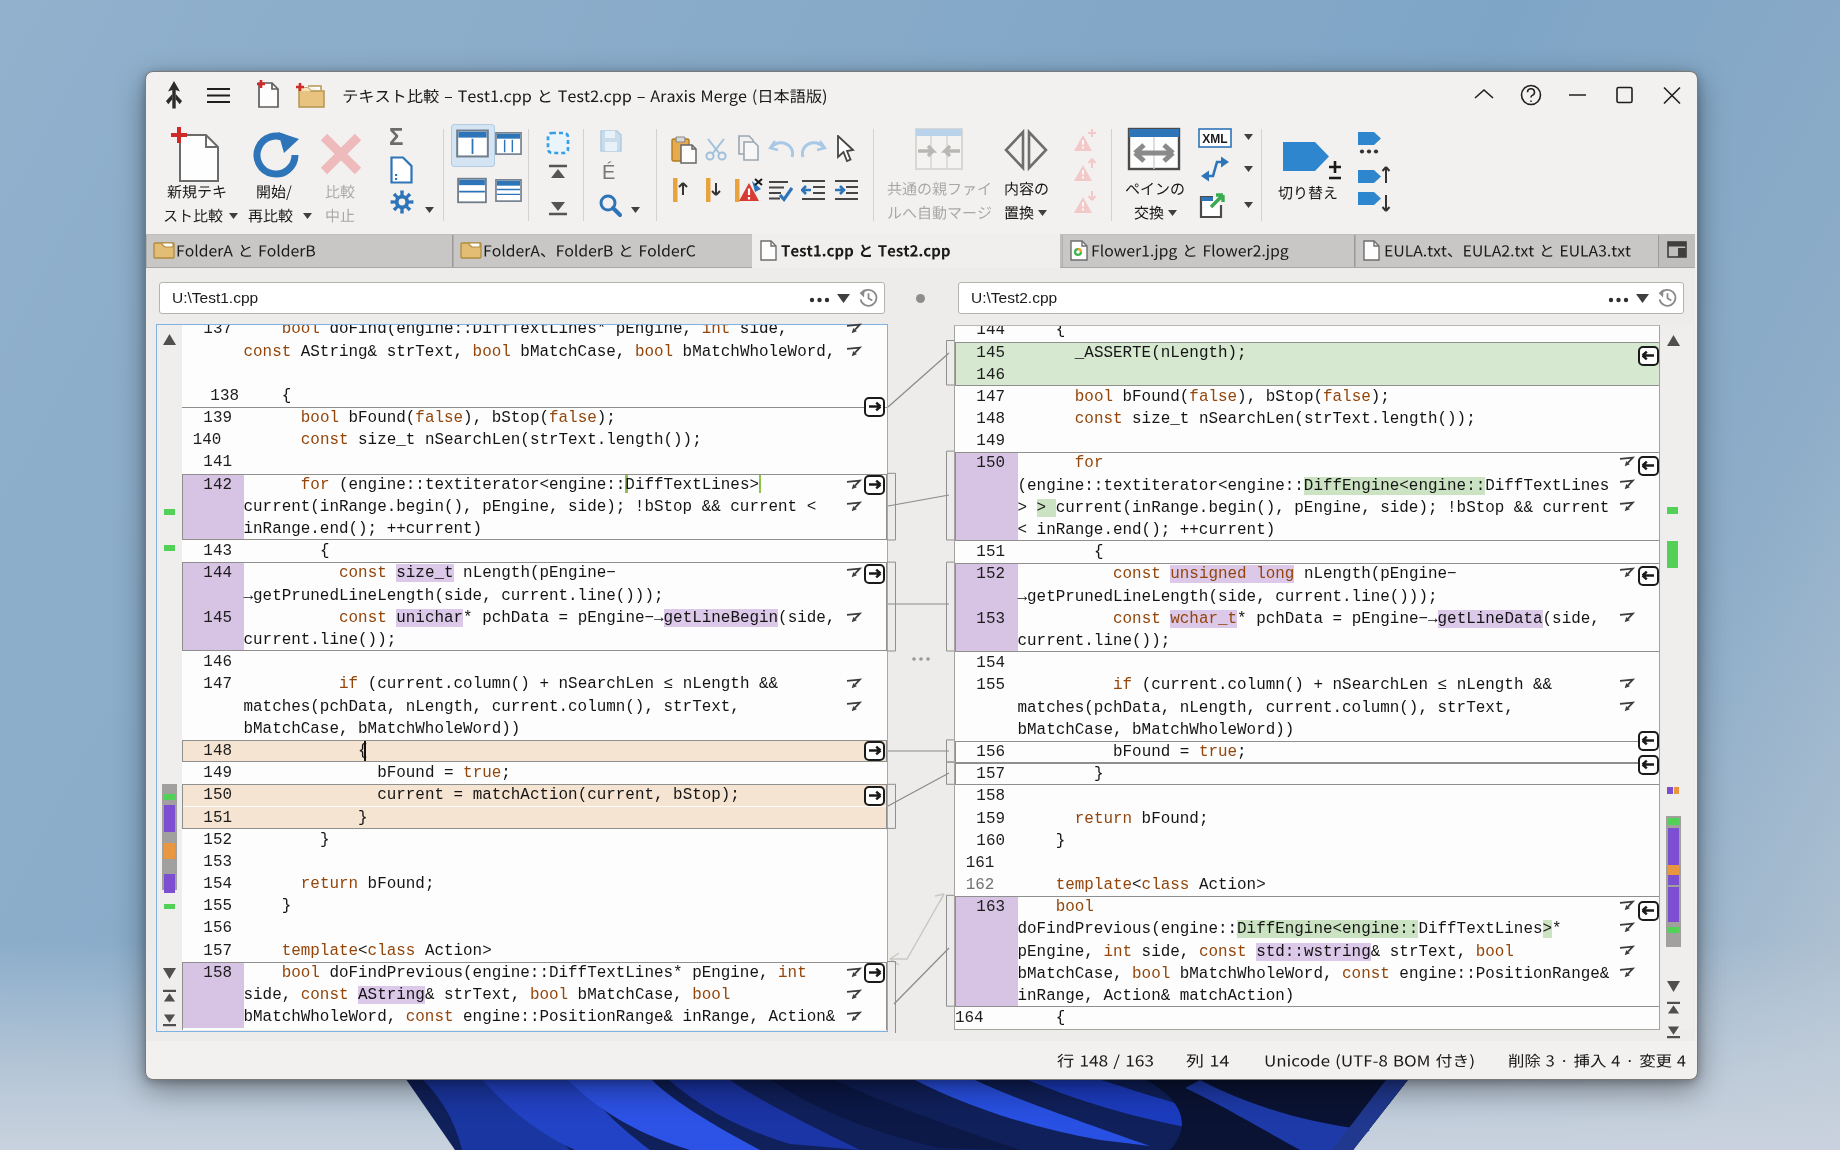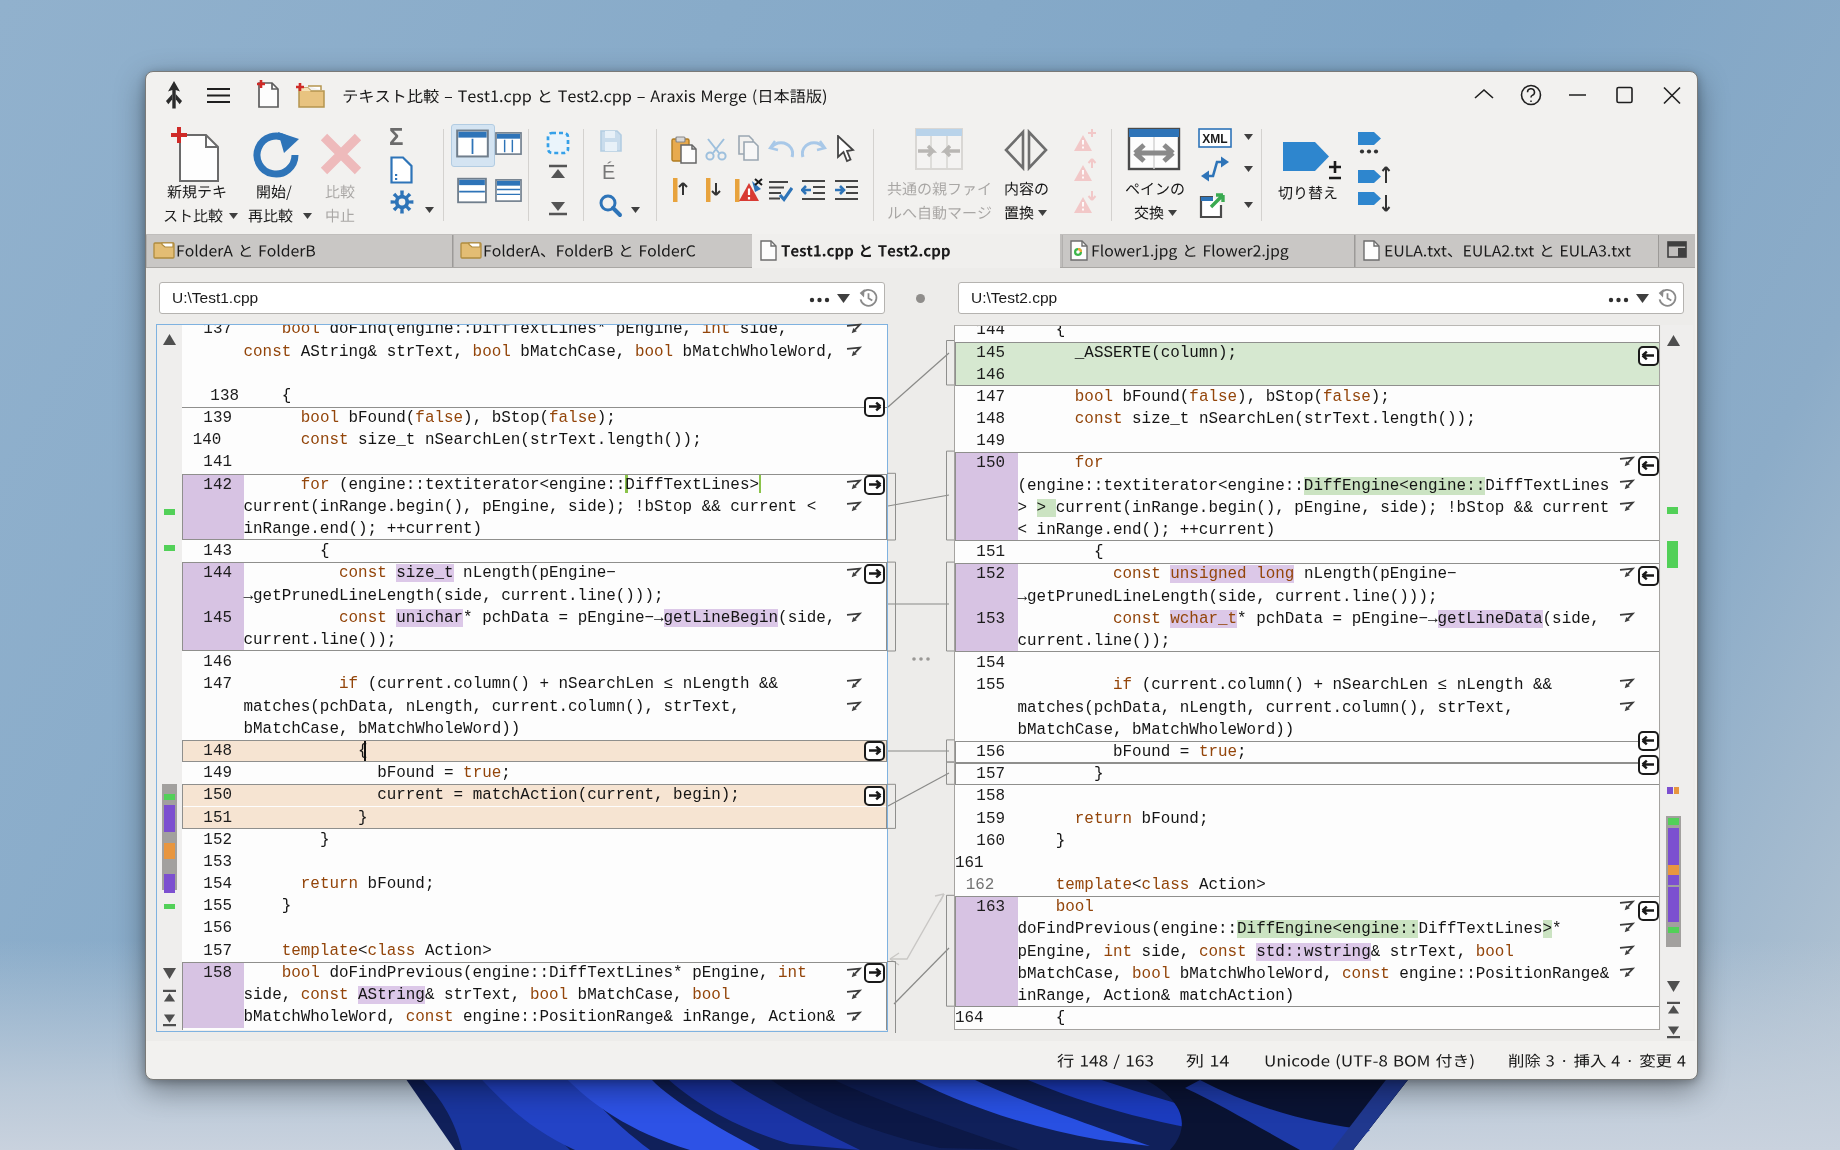--- a/index.html
+++ b/index.html
@@ -452,21 +452,21 @@
       <div style="position:absolute;left:157.0px;top:348.3px;height:22.2px;font:15.92px 'Liberation Mono';line-height:22.2px;color:#141414;white-space:pre"><span style="color:#93450a">if</span> (current.column() + nSearchLen ≤ nLength &amp;&amp;</div>
       <div style="position:absolute;left:61.5px;top:370.5px;height:22.2px;font:15.92px 'Liberation Mono';line-height:22.2px;color:#141414;white-space:pre">matches(pchData, nLength, current.column(), strText,</div>
       <div style="position:absolute;left:61.5px;top:392.7px;height:22.2px;font:15.92px 'Liberation Mono';line-height:22.2px;color:#141414;white-space:pre">bMatchCase, bMatchWholeWord))</div>
       <div style="position:absolute;left:0px;top:414.9px;width:705px;height:22.2px;background:#f6e4d2"></div>
       <div style="position:absolute;left:0px;top:414.9px;width:50px;height:22.2px;font:15.92px 'Liberation Mono';line-height:22.2px;color:#1c1c1c;text-align:right">148</div>
       <div style="position:absolute;left:176.1px;top:414.9px;height:22.2px;font:15.92px 'Liberation Mono';line-height:22.2px;color:#141414;white-space:pre">{</div>
       <div style="position:absolute;left:0px;top:437.1px;width:50px;height:22.2px;font:15.92px 'Liberation Mono';line-height:22.2px;color:#1c1c1c;text-align:right">149</div>
       <div style="position:absolute;left:195.2px;top:437.1px;height:22.2px;font:15.92px 'Liberation Mono';line-height:22.2px;color:#141414;white-space:pre">bFound = <span style="color:#93450a">true</span>;</div>
       <div style="position:absolute;left:0px;top:459.3px;width:705px;height:22.2px;background:#f6e4d2"></div>
       <div style="position:absolute;left:0px;top:459.3px;width:50px;height:22.2px;font:15.92px 'Liberation Mono';line-height:22.2px;color:#1c1c1c;text-align:right">150</div>
-      <div style="position:absolute;left:195.2px;top:459.3px;height:22.2px;font:15.92px 'Liberation Mono';line-height:22.2px;color:#141414;white-space:pre">current = matchAction(current, begin);</div>
+      <div style="position:absolute;left:195.2px;top:459.3px;height:22.2px;font:15.92px 'Liberation Mono';line-height:22.2px;color:#141414;white-space:pre">current = matchAction(current, bStop);</div>
       <div style="position:absolute;left:0px;top:481.5px;width:705px;height:22.2px;background:#f6e4d2"></div>
       <div style="position:absolute;left:0px;top:481.5px;width:50px;height:22.2px;font:15.92px 'Liberation Mono';line-height:22.2px;color:#1c1c1c;text-align:right">151</div>
       <div style="position:absolute;left:176.1px;top:481.5px;height:22.2px;font:15.92px 'Liberation Mono';line-height:22.2px;color:#141414;white-space:pre">}</div>
       <div style="position:absolute;left:0px;top:503.7px;width:50px;height:22.2px;font:15.92px 'Liberation Mono';line-height:22.2px;color:#1c1c1c;text-align:right">152</div>
       <div style="position:absolute;left:137.9px;top:503.7px;height:22.2px;font:15.92px 'Liberation Mono';line-height:22.2px;color:#141414;white-space:pre">}</div>
       <div style="position:absolute;left:0px;top:525.9px;width:50px;height:22.2px;font:15.92px 'Liberation Mono';line-height:22.2px;color:#1c1c1c;text-align:right">153</div>
       <div style="position:absolute;left:0px;top:548.0px;width:50px;height:22.2px;font:15.92px 'Liberation Mono';line-height:22.2px;color:#1c1c1c;text-align:right">154</div>
       <div style="position:absolute;left:118.8px;top:548.0px;height:22.2px;font:15.92px 'Liberation Mono';line-height:22.2px;color:#141414;white-space:pre"><span style="color:#93450a">return</span> bFound;</div>
       <div style="position:absolute;left:0px;top:570.2px;width:50px;height:22.2px;font:15.92px 'Liberation Mono';line-height:22.2px;color:#1c1c1c;text-align:right">155</div>
       <div style="position:absolute;left:99.7px;top:570.2px;height:22.2px;font:15.92px 'Liberation Mono';line-height:22.2px;color:#141414;white-space:pre">}</div>
@@ -486,21 +486,21 @@
       <div style="position:absolute;left:0px;top:414.9px;width:705px;height:22.2px;border:1px solid #8f8f8d;box-sizing:border-box"></div>
       <div style="position:absolute;left:0px;top:459.3px;width:705px;height:44.4px;border:1px solid #8f8f8d;box-sizing:border-box"></div>
       <div style="position:absolute;left:0px;top:636.8px;width:705px;height:70.2px;border:1px solid #8f8f8d;border-bottom:none;box-sizing:border-box"></div>
       <div style="position:absolute;left:182px;top:415.9px;width:2px;height:20px;background:#111"></div>
     </div>
     <div style="position:absolute;left:808px;top:253px;width:706px;height:705px;background:#fdfdfd;border:1px solid #a5a3a0;border-top-color:#b9b7b4;box-sizing:border-box;overflow:hidden" id="rpane">
       <div style="position:absolute;left:0px;top:-6.7px;width:50px;height:22.2px;font:15.92px 'Liberation Mono';line-height:22.2px;color:#1c1c1c;text-align:right">144</div>
       <div style="position:absolute;left:100.7px;top:-6.7px;height:22.2px;font:15.92px 'Liberation Mono';line-height:22.2px;color:#141414;white-space:pre">{</div>
       <div style="position:absolute;left:0px;top:15.5px;width:706px;height:22.2px;background:#d6e8d0"></div>
       <div style="position:absolute;left:0px;top:15.5px;width:50px;height:22.2px;font:15.92px 'Liberation Mono';line-height:22.2px;color:#1c1c1c;text-align:right">145</div>
-      <div style="position:absolute;left:119.8px;top:15.5px;height:22.2px;font:15.92px 'Liberation Mono';line-height:22.2px;color:#141414;white-space:pre">_ASSERTE(column);</div>
+      <div style="position:absolute;left:119.8px;top:15.5px;height:22.2px;font:15.92px 'Liberation Mono';line-height:22.2px;color:#141414;white-space:pre">_ASSERTE(nLength);</div>
       <div style="position:absolute;left:0px;top:37.7px;width:706px;height:22.2px;background:#d6e8d0"></div>
       <div style="position:absolute;left:0px;top:37.7px;width:50px;height:22.2px;font:15.92px 'Liberation Mono';line-height:22.2px;color:#1c1c1c;text-align:right">146</div>
       <div style="position:absolute;left:0px;top:59.9px;width:50px;height:22.2px;font:15.92px 'Liberation Mono';line-height:22.2px;color:#1c1c1c;text-align:right">147</div>
       <div style="position:absolute;left:119.8px;top:59.9px;height:22.2px;font:15.92px 'Liberation Mono';line-height:22.2px;color:#141414;white-space:pre"><span style="color:#93450a">bool</span> bFound(<span style="color:#93450a">false</span>), bStop(<span style="color:#93450a">false</span>);</div>
       <div style="position:absolute;left:0px;top:82.1px;width:50px;height:22.2px;font:15.92px 'Liberation Mono';line-height:22.2px;color:#1c1c1c;text-align:right">148</div>
       <div style="position:absolute;left:119.8px;top:82.1px;height:22.2px;font:15.92px 'Liberation Mono';line-height:22.2px;color:#141414;white-space:pre"><span style="color:#93450a">const</span> size_t nSearchLen(strText.length());</div>
       <div style="position:absolute;left:0px;top:104.2px;width:50px;height:22.2px;font:15.92px 'Liberation Mono';line-height:22.2px;color:#1c1c1c;text-align:right">149</div>
       <div style="position:absolute;left:0px;top:126.4px;width:62.5px;height:22.2px;background:#d7c3e3"></div>
       <div style="position:absolute;left:0px;top:126.4px;width:50px;height:22.2px;font:15.92px 'Liberation Mono';line-height:22.2px;color:#1c1c1c;text-align:right">150</div>
       <div style="position:absolute;left:119.8px;top:126.4px;height:22.2px;font:15.92px 'Liberation Mono';line-height:22.2px;color:#141414;white-space:pre"><span style="color:#93450a">for</span></div>
@@ -529,21 +529,21 @@
       <div style="position:absolute;left:62.5px;top:392.7px;height:22.2px;font:15.92px 'Liberation Mono';line-height:22.2px;color:#141414;white-space:pre">bMatchCase, bMatchWholeWord))</div>
       <div style="position:absolute;left:0px;top:414.9px;width:50px;height:22.2px;font:15.92px 'Liberation Mono';line-height:22.2px;color:#1c1c1c;text-align:right">156</div>
       <div style="position:absolute;left:158.0px;top:414.9px;height:22.2px;font:15.92px 'Liberation Mono';line-height:22.2px;color:#141414;white-space:pre">bFound = <span style="color:#93450a">true</span>;</div>
       <div style="position:absolute;left:0px;top:437.1px;width:50px;height:22.2px;font:15.92px 'Liberation Mono';line-height:22.2px;color:#1c1c1c;text-align:right">157</div>
       <div style="position:absolute;left:138.9px;top:437.1px;height:22.2px;font:15.92px 'Liberation Mono';line-height:22.2px;color:#141414;white-space:pre">}</div>
       <div style="position:absolute;left:0px;top:459.3px;width:50px;height:22.2px;font:15.92px 'Liberation Mono';line-height:22.2px;color:#1c1c1c;text-align:right">158</div>
       <div style="position:absolute;left:0px;top:481.5px;width:50px;height:22.2px;font:15.92px 'Liberation Mono';line-height:22.2px;color:#1c1c1c;text-align:right">159</div>
       <div style="position:absolute;left:119.8px;top:481.5px;height:22.2px;font:15.92px 'Liberation Mono';line-height:22.2px;color:#141414;white-space:pre"><span style="color:#93450a">return</span> bFound;</div>
       <div style="position:absolute;left:0px;top:503.7px;width:50px;height:22.2px;font:15.92px 'Liberation Mono';line-height:22.2px;color:#1c1c1c;text-align:right">160</div>
       <div style="position:absolute;left:100.7px;top:503.7px;height:22.2px;font:15.92px 'Liberation Mono';line-height:22.2px;color:#141414;white-space:pre">}</div>
-      <div style="position:absolute;left:0px;top:525.9px;width:50px;height:22.2px;font:15.92px 'Liberation Mono';line-height:22.2px;color:#1c1c1c;text-align:left">161</div>
+      <div style="position:absolute;left:0px;top:525.9px;width:50px;height:22.2px;font:15.92px 'Liberation Mono';line-height:22.2px;color:#1c1c1c;text-align:center">161</div>
       <div style="position:absolute;left:0px;top:548.0px;width:50px;height:22.2px;font:15.92px 'Liberation Mono';line-height:22.2px;color:#737373;text-align:center">162</div>
       <div style="position:absolute;left:100.7px;top:548.0px;height:22.2px;font:15.92px 'Liberation Mono';line-height:22.2px;color:#141414;white-space:pre"><span style="color:#93450a">template</span>&lt;<span style="color:#93450a">class</span> Action&gt;</div>
       <div style="position:absolute;left:0px;top:570.2px;width:62.5px;height:22.2px;background:#d7c3e3"></div>
       <div style="position:absolute;left:0px;top:570.2px;width:50px;height:22.2px;font:15.92px 'Liberation Mono';line-height:22.2px;color:#1c1c1c;text-align:right">163</div>
       <div style="position:absolute;left:100.7px;top:570.2px;height:22.2px;font:15.92px 'Liberation Mono';line-height:22.2px;color:#141414;white-space:pre"><span style="color:#93450a">bool</span></div>
       <div style="position:absolute;left:0px;top:592.4px;width:62.5px;height:22.2px;background:#d7c3e3"></div>
       <div style="position:absolute;left:62.5px;top:592.4px;height:22.2px;font:15.92px 'Liberation Mono';line-height:22.2px;color:#141414;white-space:pre">doFindPrevious(engine::<span style="background:#cbe3c2">DiffEngine&lt;engine::</span>DiffTextLines<span style="background:#cbe3c2">&gt;</span>*</div>
       <div style="position:absolute;left:0px;top:614.6px;width:62.5px;height:22.2px;background:#d7c3e3"></div>
       <div style="position:absolute;left:62.5px;top:614.6px;height:22.2px;font:15.92px 'Liberation Mono';line-height:22.2px;color:#141414;white-space:pre">pEngine, <span style="color:#93450a">int</span> side, <span style="color:#93450a">const</span> <span style="background:#dcc8e8">std::wstring</span>&amp; strText, <span style="color:#93450a">bool</span></div>
       <div style="position:absolute;left:0px;top:636.8px;width:62.5px;height:22.2px;background:#d7c3e3"></div>

